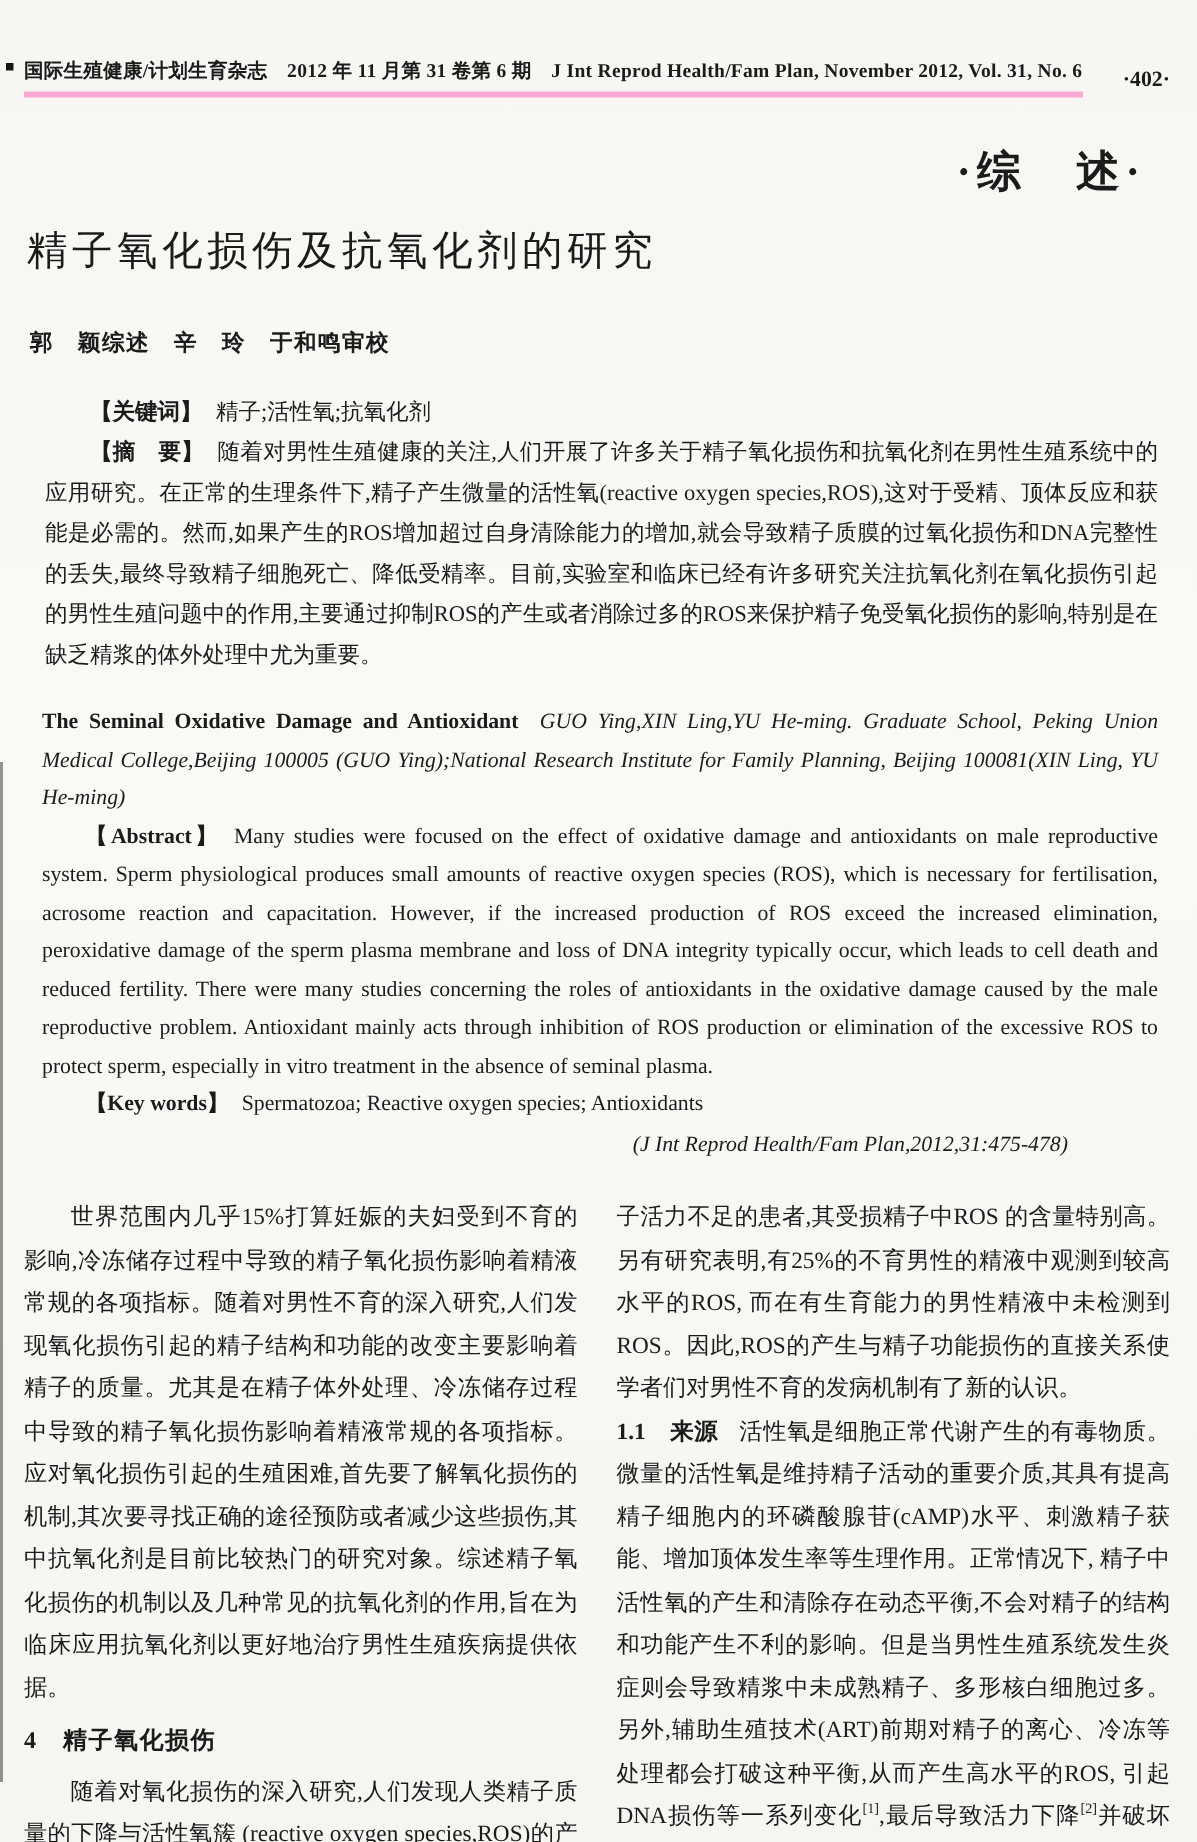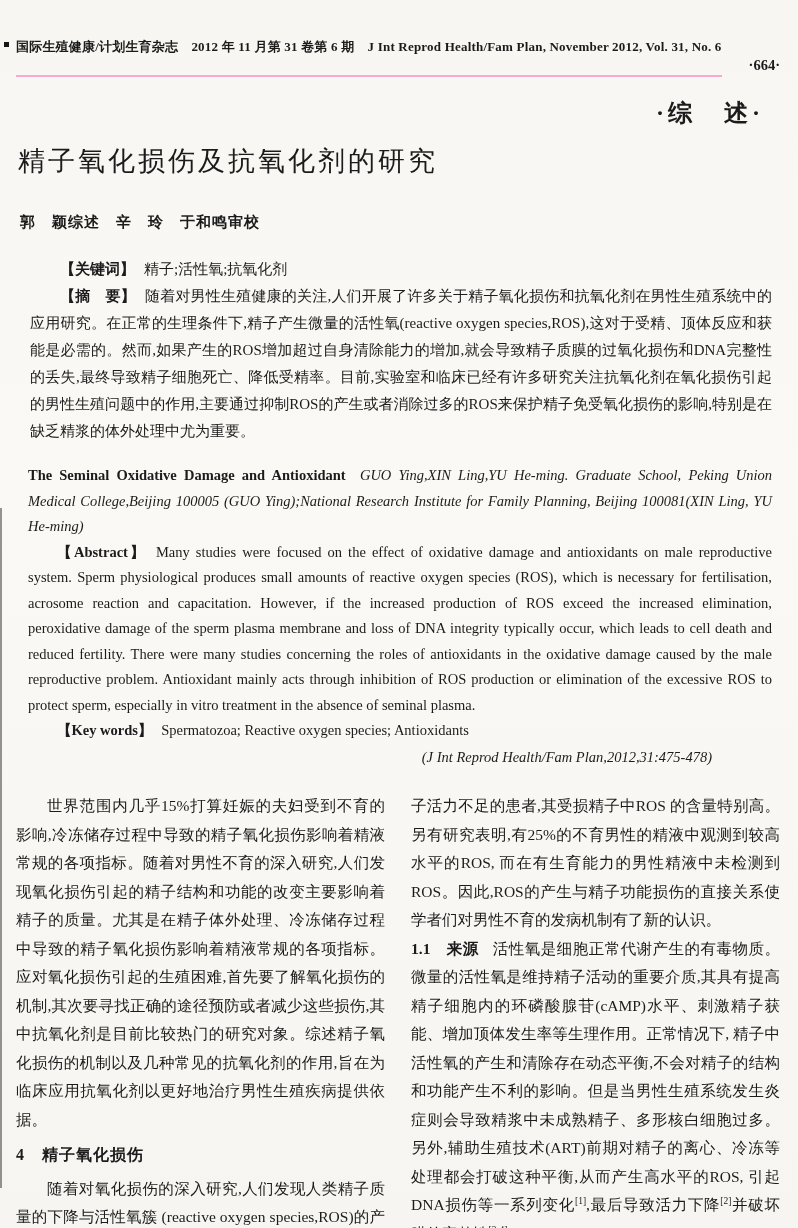--- a/index.html
+++ b/index.html
@@ -14,24 +14,24 @@
   .page { position:relative; width:798px; height:1228px; }
 
   
   .artifact { position:absolute; background:#161616; }
   .speck-tl { left:4px; top:4px; width:5px; height:5px; }
   .edge-line { left:0; top:470px; width:2px; height:680px; opacity:.45; }
 
   
   .hdr { margin:38px 18px 0 16px; display:flex; justify-content:space-between; align-items:flex-end; }
   .hdr-journal { font-size:13px; font-weight:bold; letter-spacing:.2px;
-    border-bottom:2px solid #f9a8d4; padding-bottom:19px; }
+    border-bottom:4px solid #f9a8d4; padding-bottom:5px; }
   .hdr-page { font-size:14.5px; font-weight:bold; padding-bottom:3px; }
 
-  .category { text-align:right; margin:20px 34px 0 0; font-size:24px; font-weight:bold; letter-spacing:4px; }
+  .category { text-align:right; margin:30px 34px 0 0; font-size:29px; font-weight:bold; letter-spacing:4px; }
 
   .title { margin:14px 0 0 18px; font-size:27px; font-weight:normal; letter-spacing:3px; }
 
   .authors { margin:34px 0 0 20px; font-size:15px; font-weight:bold; letter-spacing:1px; }
 
   
   .abs-zh { margin:24px 26px 0 30px; font-size:15px; line-height:27px; text-align:justify; }
   .abs-zh p { text-indent:2em; }
   .lbl { font-weight:bold; margin-right:.6em; }
 
@@ -55,21 +55,21 @@
 </head>
 <body>
 
 <div class="page">
 
   <div class="artifact speck-tl"></div>
   <div class="artifact edge-line"></div>
 
   <div class="hdr">
     <span class="hdr-journal">国际生殖健康/计划生育杂志　2012 年 11 月第 31 卷第 6 期　J Int Reprod Health/Fam Plan, November 2012, Vol. 31, No. 6</span>
-    <span class="hdr-page">·664·</span>
+    <span class="hdr-page">·402·</span>
   </div>
 
   <div class="category">·综　述·</div>
 
   <h1 class="title">精子氧化损伤及抗氧化剂的研究</h1>
 
   <div class="authors">郭　颖综述　辛　玲　于和鸣审校</div>
 
   <section class="abs-zh">
     <p><b class="lbl">【关键词】</b><span>精子;活性氧;抗氧化剂</span></p>

